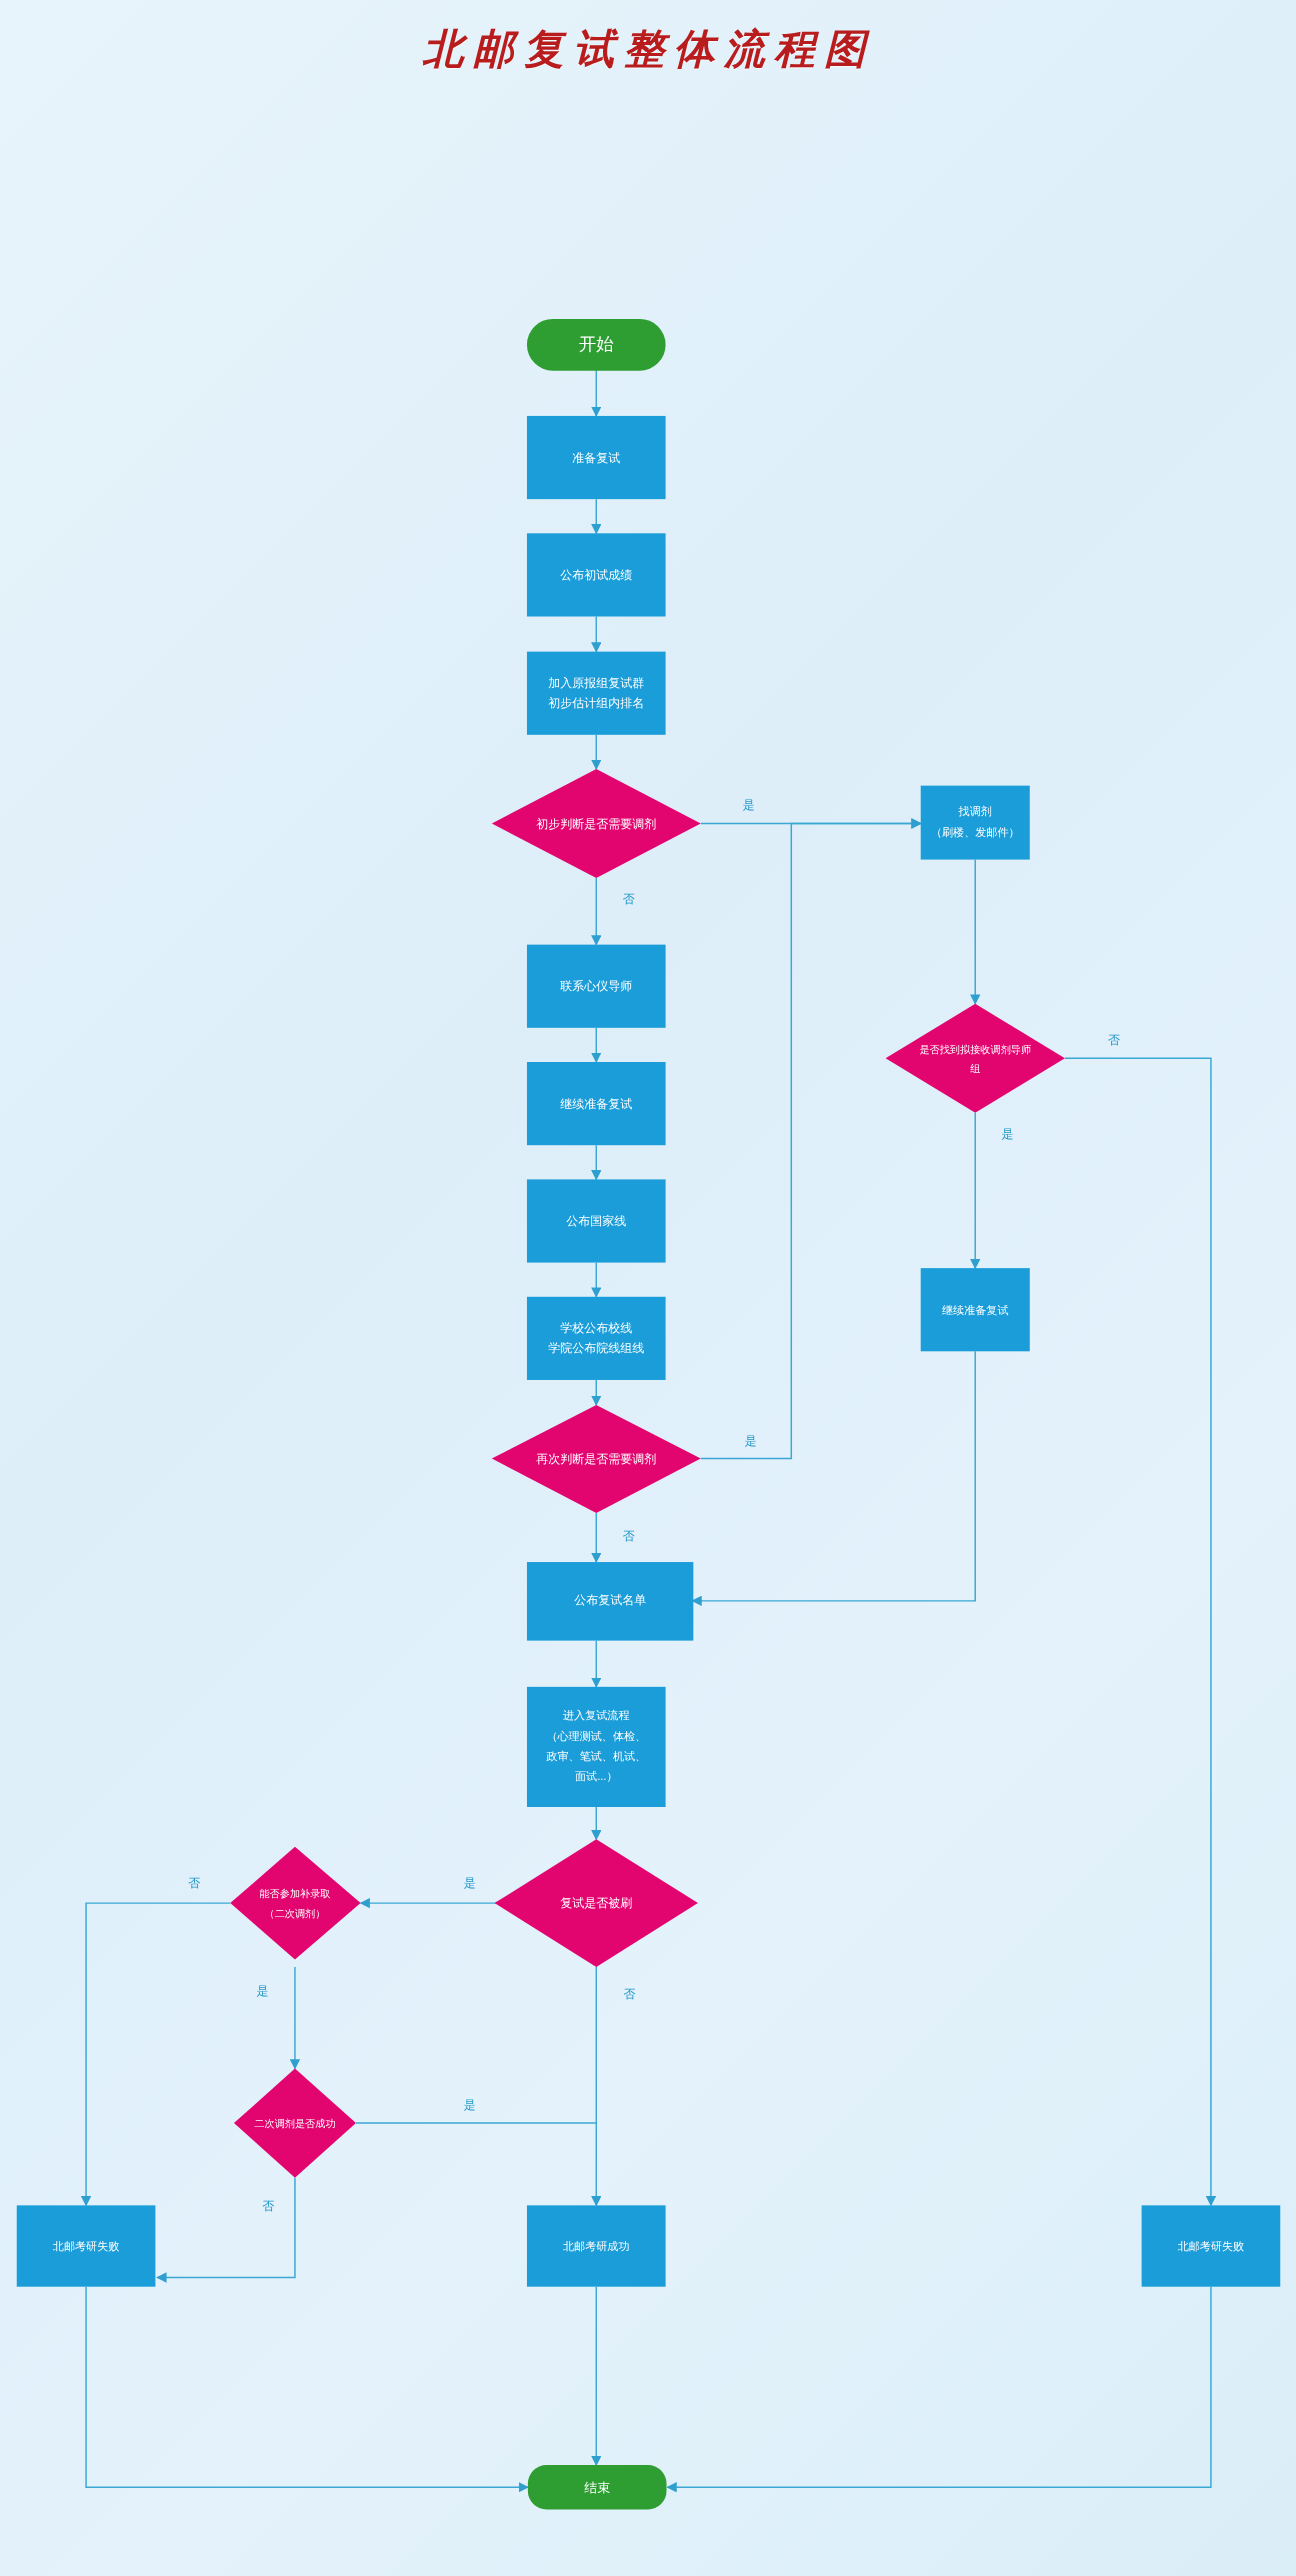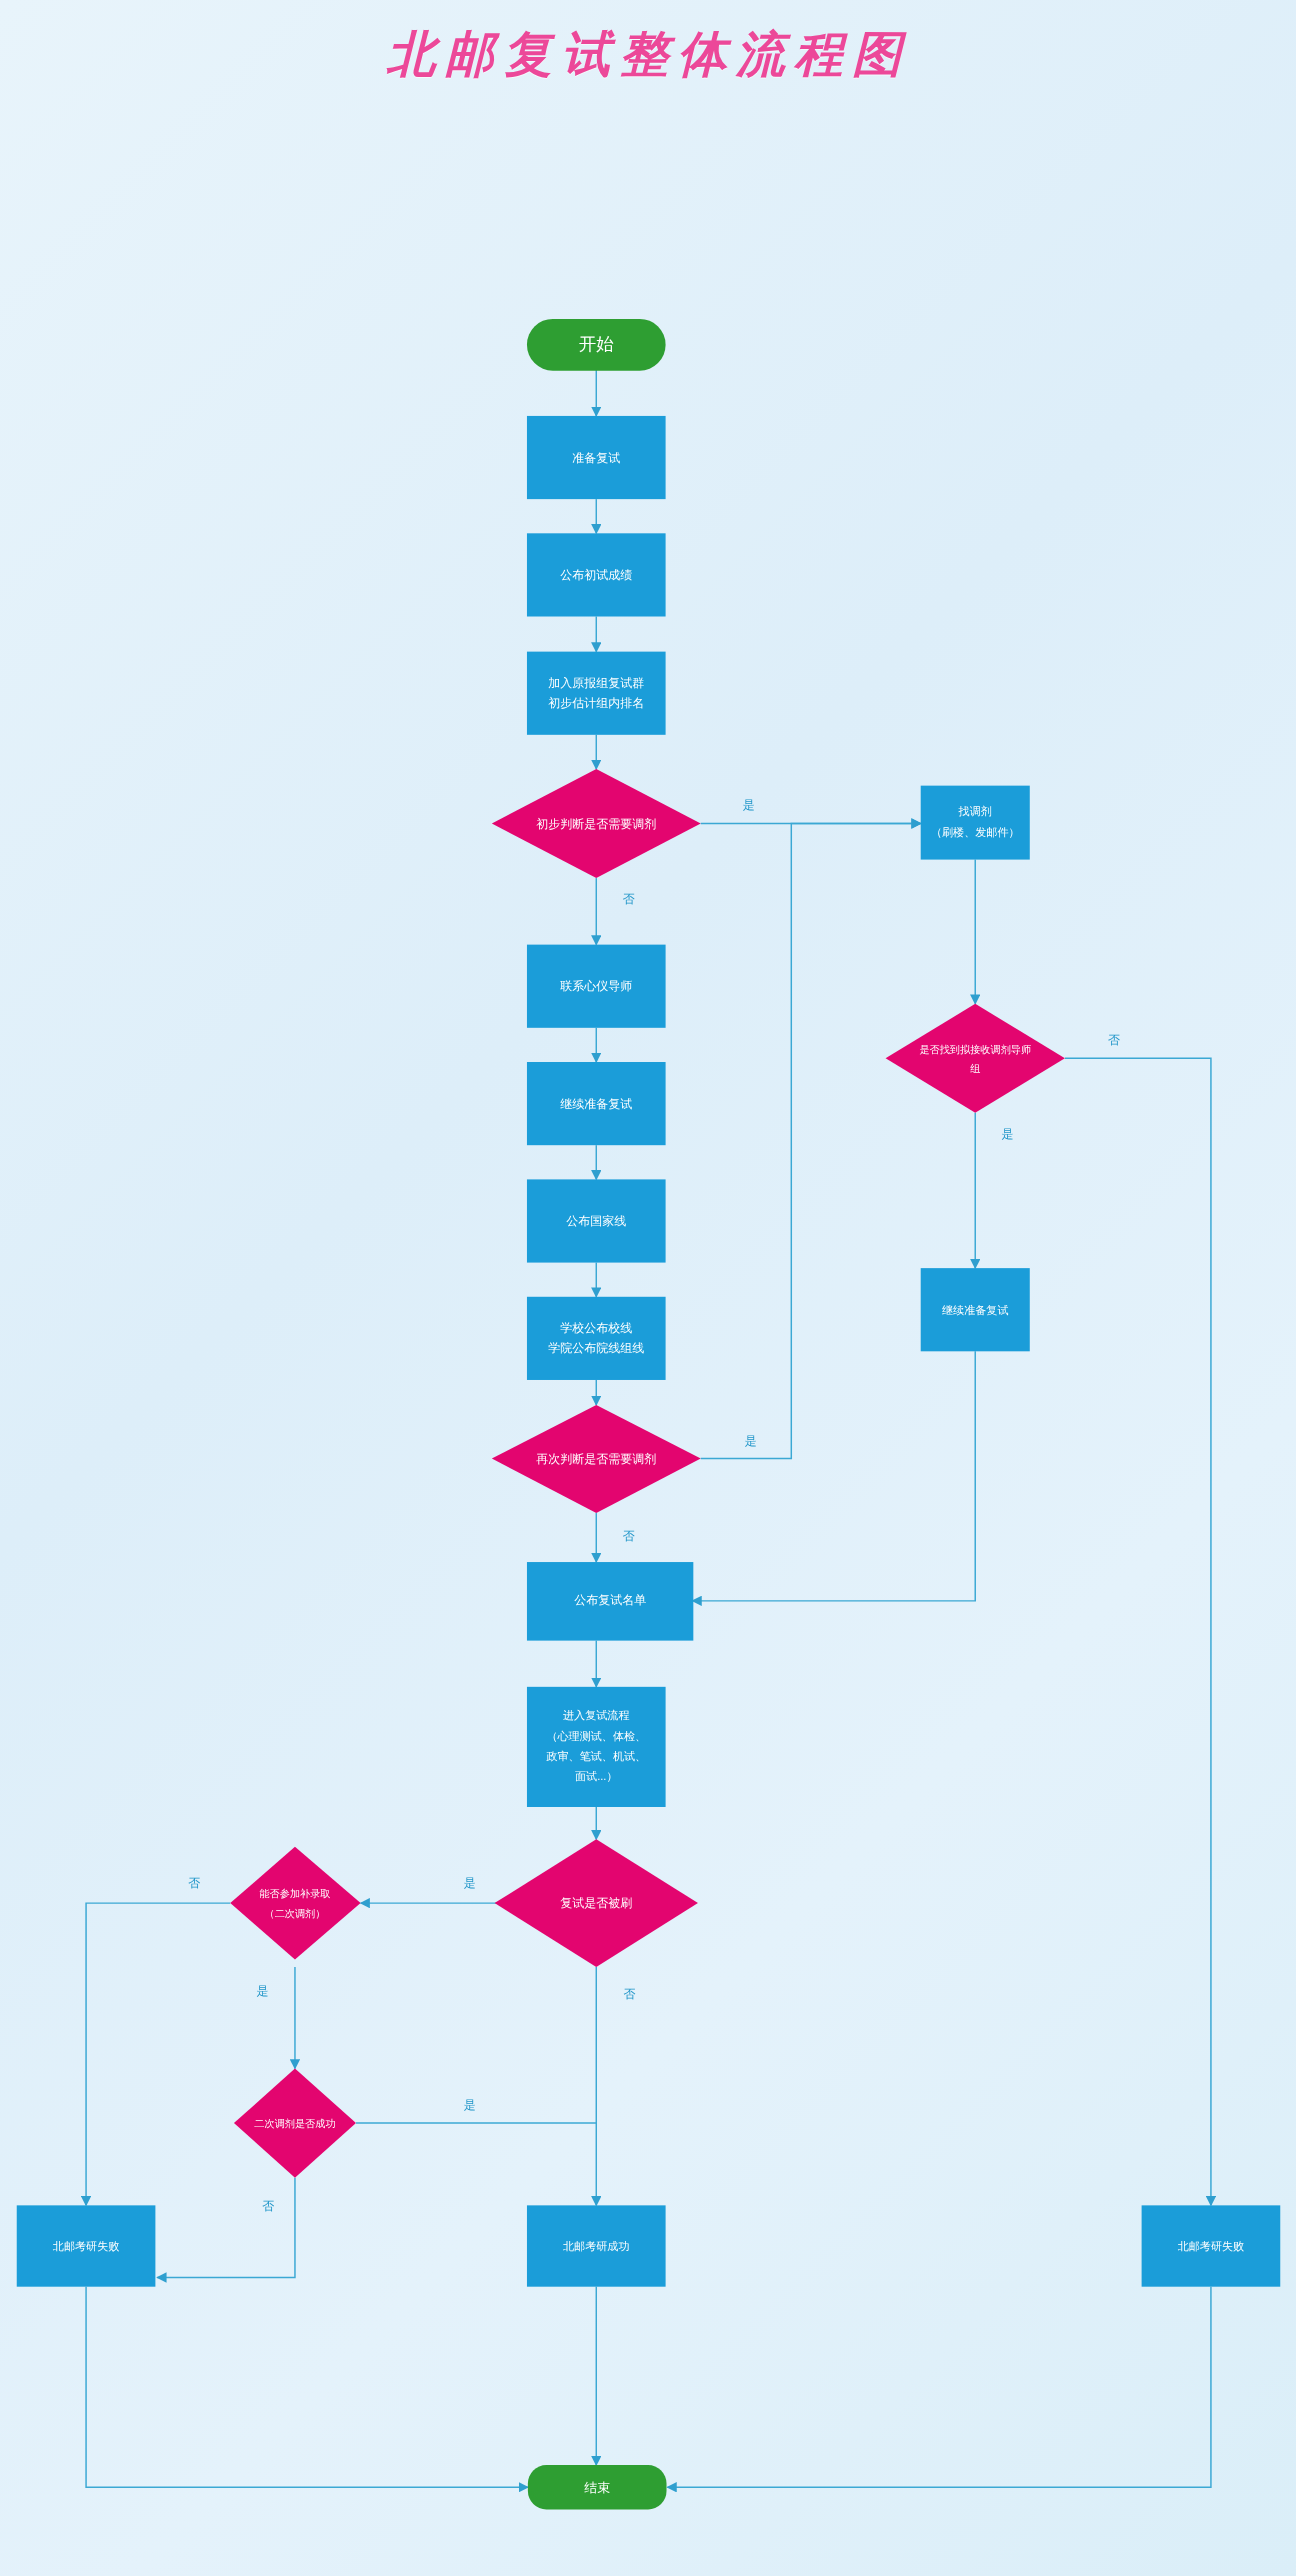--- a/index.html
+++ b/index.html
@@ -6,22 +6,22 @@
   body{
     width:1297px;height:2576px;
     background:linear-gradient(135deg,#e8f4fb 0%,#ddeef9 40%,#e4f2fb 70%,#daeef8 100%);
     font-family:"Liberation Sans","DejaVu Sans",sans-serif;
     overflow:hidden;position:relative;
   }
   #title{
     position:absolute;left:0;right:0;top:22px;
     text-align:center;
     font-family:"DejaVu Serif","Liberation Serif",serif;
-    font-size:49px;font-weight:700;letter-spacing:9.2px;
-    color:#ec4899;
+    font-size:41px;font-weight:700;letter-spacing:9.2px;
+    color:#b91c1c;
     font-style:italic;
     text-shadow:0 0.9px 0 rgba(255,255,255,.6);
   }
   #chart{position:absolute;left:0;top:0;width:1297px;height:2576px;}
   .node-label{
     font-family:"Liberation Sans","DejaVu Sans",sans-serif;
     fill:#ffffff;text-anchor:middle;dominant-baseline:middle;
   }
   .edge-label{
     font-family:"Liberation Sans","DejaVu Sans",sans-serif;

